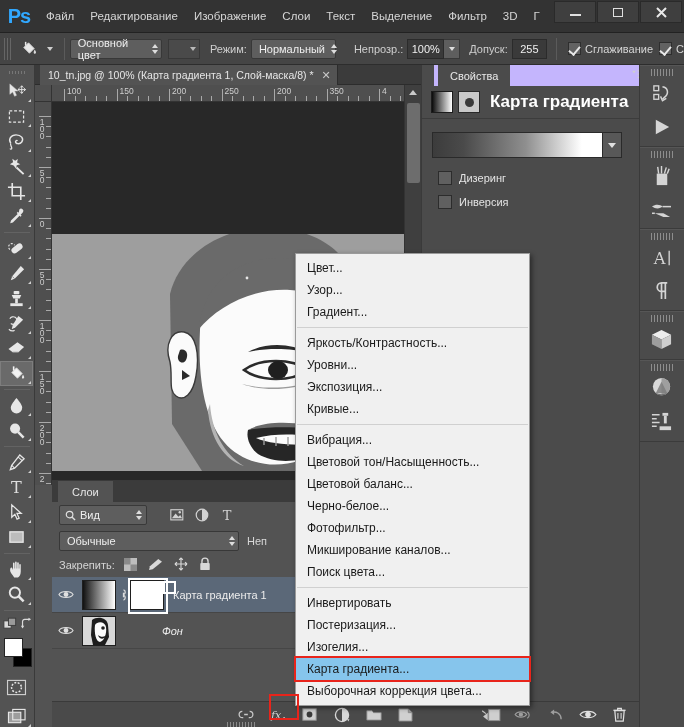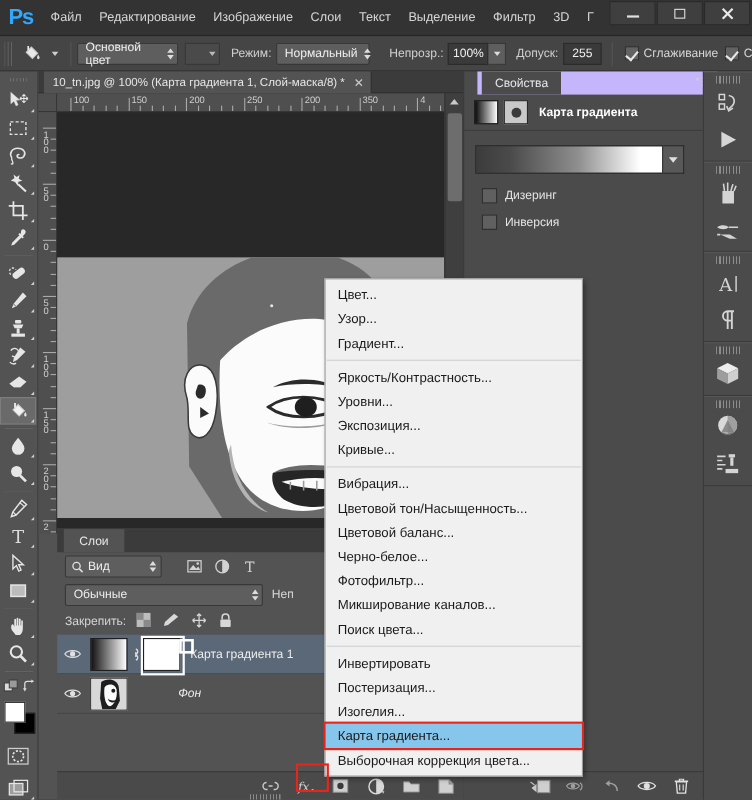--- a/index.html
+++ b/index.html
@@ -168,21 +168,21 @@
     background-image:repeating-linear-gradient(to right,#8a8a8a 0 1px,transparent 1px 3px); }
   
   #prop-panel{ position:absolute; left:421px; top:65px; width:218px; height:662px; background:#4b4b4b; border-left:1px solid #3a3a3a;}
   #prop-tabbar{ position:absolute; left:12px; top:0; width:218px; height:21px; background:#c4b5fd;text-align:right;}
   #prop-tab{ position:absolute; left:4px;top:0;height:21px;padding:0 12px;background:#4b4b4b;display:flex;align-items:center;font-size:11px;color:#e8e8e8;}
   #prop-menu{ position:absolute; right:5px; top:4px; width:16px;height:12px;}
   #prop-header{ position:absolute; left:0; top:21px; width:218px; height:33px; display:flex; align-items:center; padding-left:9px; border-bottom:1px solid #3c3c3c;}
   .pthumb{ width:22px;height:22px;border:1.5px solid #1c1c1c; background:linear-gradient(to right,#0a0a0a,#ffffff);}
   .pmask{ width:22px;height:22px;border:1px solid #2a2a2a; background:#c9c9c9; margin-left:5px; display:flex;align-items:center;justify-content:center;}
   .pmask b{ display:block;width:9px;height:9px;border-radius:50%;background:#3a3a3a;}
-  #prop-title{ margin-left:10px; font-size:11px; font-weight:bold; color:#fff;}
+  #prop-title{ margin-left:10px; font-size:17px; font-weight:bold; color:#fff;}
   #prop-body{ position:absolute; left:0; top:54px; width:218px; height:120px; }
   #grad-row{ position:absolute; left:10px; top:13px; width:190px; height:26px; display:flex;}
   #grad-swatch{ flex:1; height:26px; background:linear-gradient(to right,#3c3c3c 0%,#4a4a4a 18%,#8f8f8f 55%,#ffffff 88%,#ffffff 100%); border:1px solid #2a2a2a;}
   #grad-dd{ width:19px;height:26px;background:#585858;border:1px solid #2a2a2a;border-left:none;display:flex;align-items:center;justify-content:center;}
   #grad-dd i{ width:0;height:0;border-left:4px solid transparent;border-right:4px solid transparent;border-top:5px solid #e0e0e0;}
   .prop-chk-row{ position:absolute; left:16px; display:flex; align-items:center; font-size:11px; color:#e4e4e4;}
   .pchk{ width:14px;height:14px;background:#606060;border:1px solid #2c2c2c; margin-right:7px;}
   
   #dock{ position:absolute; left:639px; top:65px; width:45px; height:662px; background:#4b4b4b; border-left:1px solid #3a3a3a;}
   .dockgroup{ border-bottom:1px solid #3b3b3b; border-top:1px solid #565656; padding-bottom:3px;}

